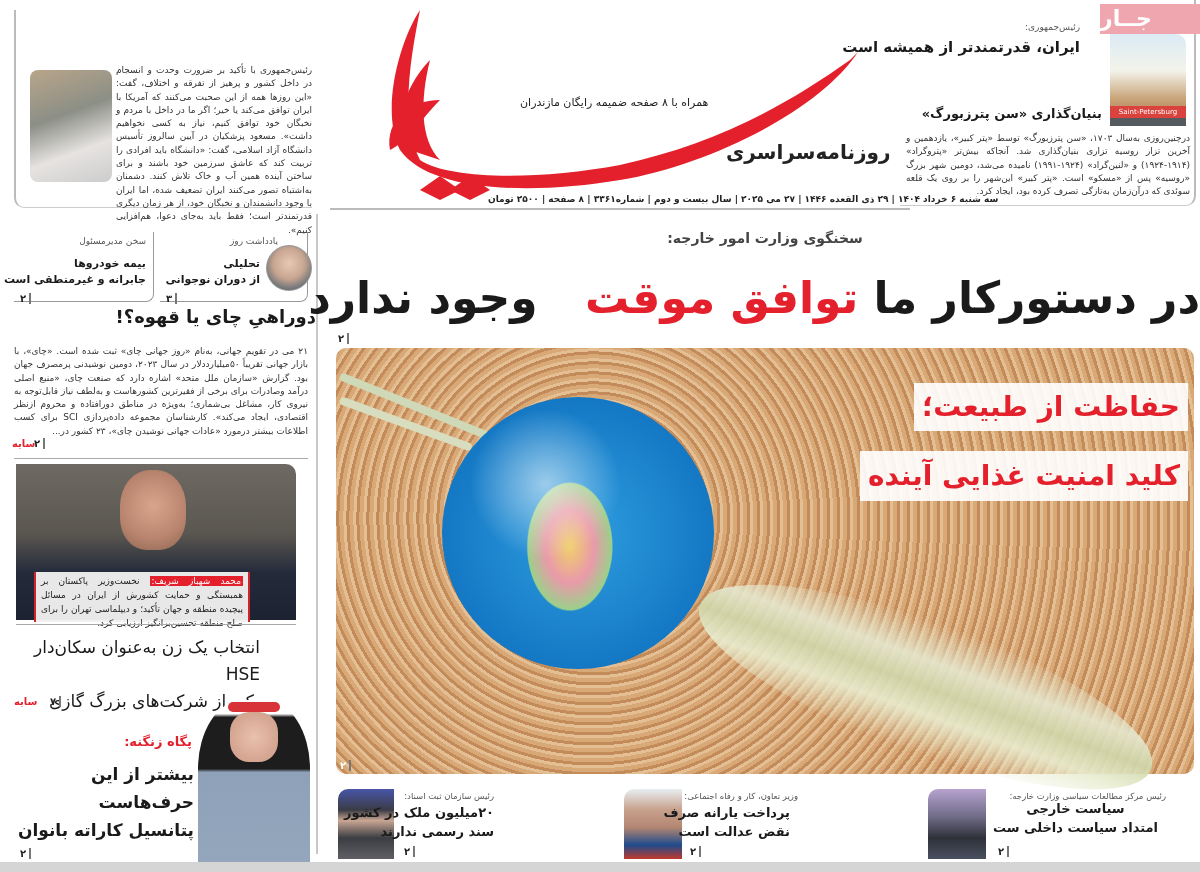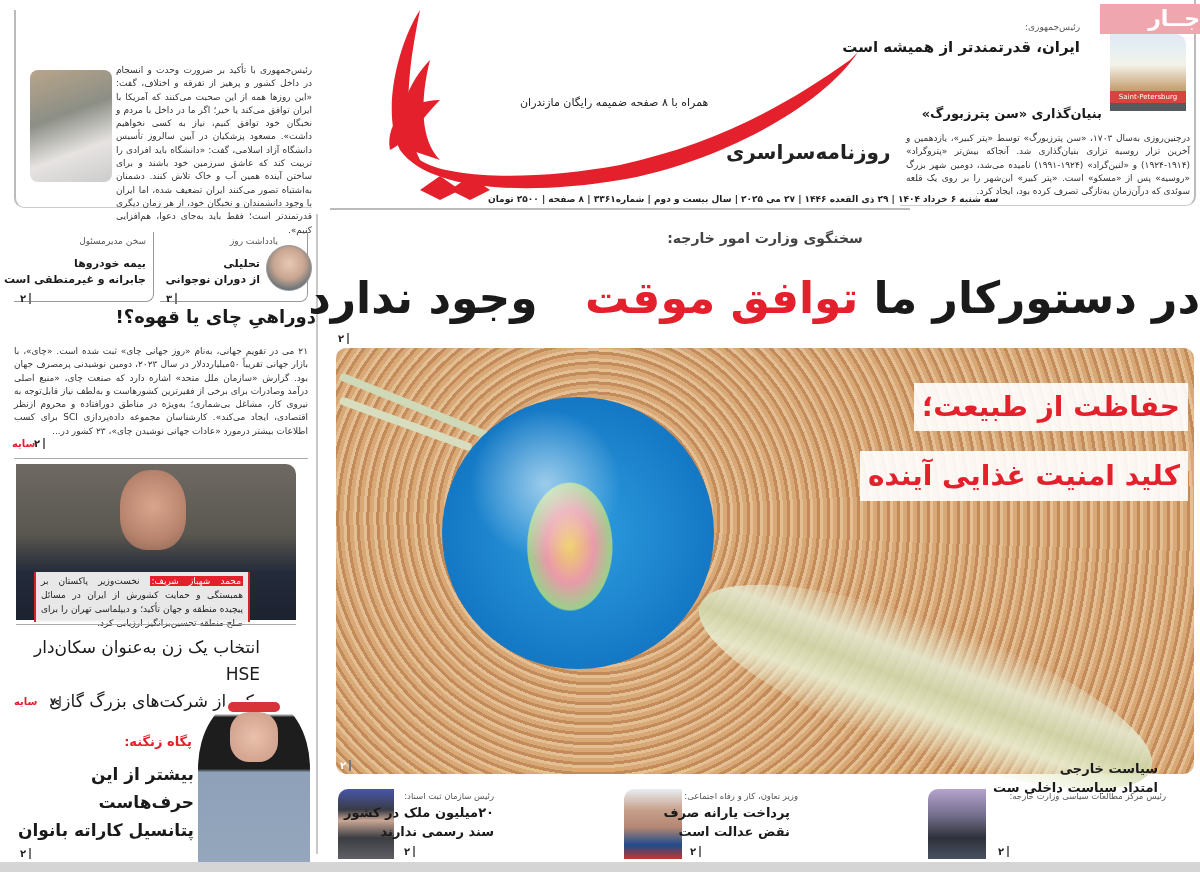--- a/index.html
+++ b/index.html
@@ -21,22 +21,22 @@
 
   
   #logo { left: 380px; top: 0px; width: 480px; height: 200px; }
   #mast-supplement { left: 520px; top: 96px; font-size: 11px; color: #222; font-weight: normal; }
   #mast-type { left: 726px; top: 140px; font-size: 20px; font-weight: bold; color: #222; letter-spacing: -1px; }
   #mast-dateline { left: 488px; top: 194px; font-size: 9px; color: #222; font-weight: bold; white-space: nowrap; }
   #mast-rule { left: 330px; top: 208px; width: 580px; height: 2px; background: #bbb; }
 
   
   #jar-box { left: 900px; top: 0px; width: 296px; height: 206px; border-right: 2px solid #bbb; border-bottom: 1px solid #ccc; border-radius: 0 0 10px 0; }
-  #jar-badge { left: 1100px; top: 4px; width: 100px; height: 30px; background: #f0a6ae; color: #fff; font-size: 22px; font-weight: bold; text-align: right; line-height: 30px; letter-spacing: 4px; }
-  #jar-img { left: 1110px; top: 34px; width: 76px; height: 77px; border-radius: 0 10px 0 0; background: linear-gradient(180deg,#dcebf5 0%,#f3f3ea 40%,#c9a57a 70%,#a86a43 100%); overflow: hidden; }
+  #jar-badge { left: 1100px; top: 4px; width: 100px; height: 30px; background: #f0a6ae; color: #fff; font-size: 22px; font-weight: bold; text-align: left; line-height: 30px; letter-spacing: 4px; }
+  #jar-img { left: 1110px; top: 34px; width: 76px; height: 92px; border-radius: 0 10px 0 0; background: linear-gradient(180deg,#dcebf5 0%,#f3f3ea 40%,#c9a57a 70%,#a86a43 100%); overflow: hidden; }
   #jar-img .cap { position: absolute; bottom: 8px; left: 0; width: 100%; height: 12px; background: #d9423d; color: #fff; font-size: 7px; text-align: center; line-height: 12px; direction: ltr; }
   #jar-img .base { position: absolute; bottom: 0; left: 0; width: 100%; height: 8px; background: #545a5e; }
   #jar-title { right: 98px; top: 106px; font-size: 13px; font-weight: bold; }
   #jar-text { left: 906px; top: 132px; width: 284px; }
 
   
   #op-box-1 { left: 160px; top: 232px; width: 148px; height: 70px; border: 1px solid #999; border-radius: 0 0 8px 0; border-top: none; border-left: none; }
   #op-box-2 { left: 14px; top: 232px; width: 140px; height: 70px; border: 1px solid #999; border-radius: 0 0 8px 0; border-top: none; border-left: none; }
   #op1-kicker { left: 160px; top: 236px; width: 148px; text-align: right; padding-right: 30px; }
   #op1-avatar { left: 266px; top: 245px; width: 46px; height: 46px; border-radius: 50%; border: 1px solid #999; background: radial-gradient(circle at 50% 40%,#e8c9b5 0%,#c8a590 45%,#5d6b75 80%); }
@@ -93,21 +93,21 @@
   #hero-line1 { right: 12px; top: 383px; height: 48px; background: rgba(255,255,255,0.9); padding: 0 8px; font-size: 28px; font-weight: bold; color: #e3202b; line-height: 48px; }
   #hero-line2 { right: 12px; top: 451px; height: 50px; background: rgba(255,255,255,0.9); padding: 0 8px; font-size: 28px; font-weight: bold; color: #e3202b; line-height: 50px; }
   #hero-num { left: 340px; top: 760px; color: #fff; }
 
   
   .story-photo { position: absolute; width: 58px; height: 70px; border-radius: 10px 0 0 0; overflow: hidden; }
   .story-kicker { position: absolute; font-size: 8.5px; color: #555; }
   .story-title { position: absolute; font-size: 13px; font-weight: bold; line-height: 19px; text-align: right; }
   #s1-photo { left: 928px; top: 789px; background: linear-gradient(180deg,#b6a3cf 0%,#6f6b86 40%,#2e3139 70%,#495060 100%); }
   #s1-kicker { right: 34px; top: 791px; }
-  #s1-title { right: 42px; top: 759px; }
+  #s1-title { right: 42px; top: 799px; text-align: center; }
   #s1-num { left: 998px; top: 846px; }
   #s2-photo { left: 624px; top: 789px; background: linear-gradient(180deg,#e8eef2 0%,#c7a08b 30%,#b38672 55%,#1e4b8c 80%,#c0392b 100%); }
   #s2-kicker { right: 402px; top: 791px; }
   #s2-title { right: 410px; top: 803px; }
   #s2-num { left: 690px; top: 846px; }
   #s3-photo { left: 338px; top: 789px; width: 56px; background: linear-gradient(180deg,#4856a8 0%,#3a3b45 30%,#c9a693 45%,#3b3d43 70%,#5e6066 100%); }
   #s3-kicker { right: 706px; top: 791px; }
   #s3-title { right: 706px; top: 803px; }
   #s3-num { left: 404px; top: 846px; }
 </style>

